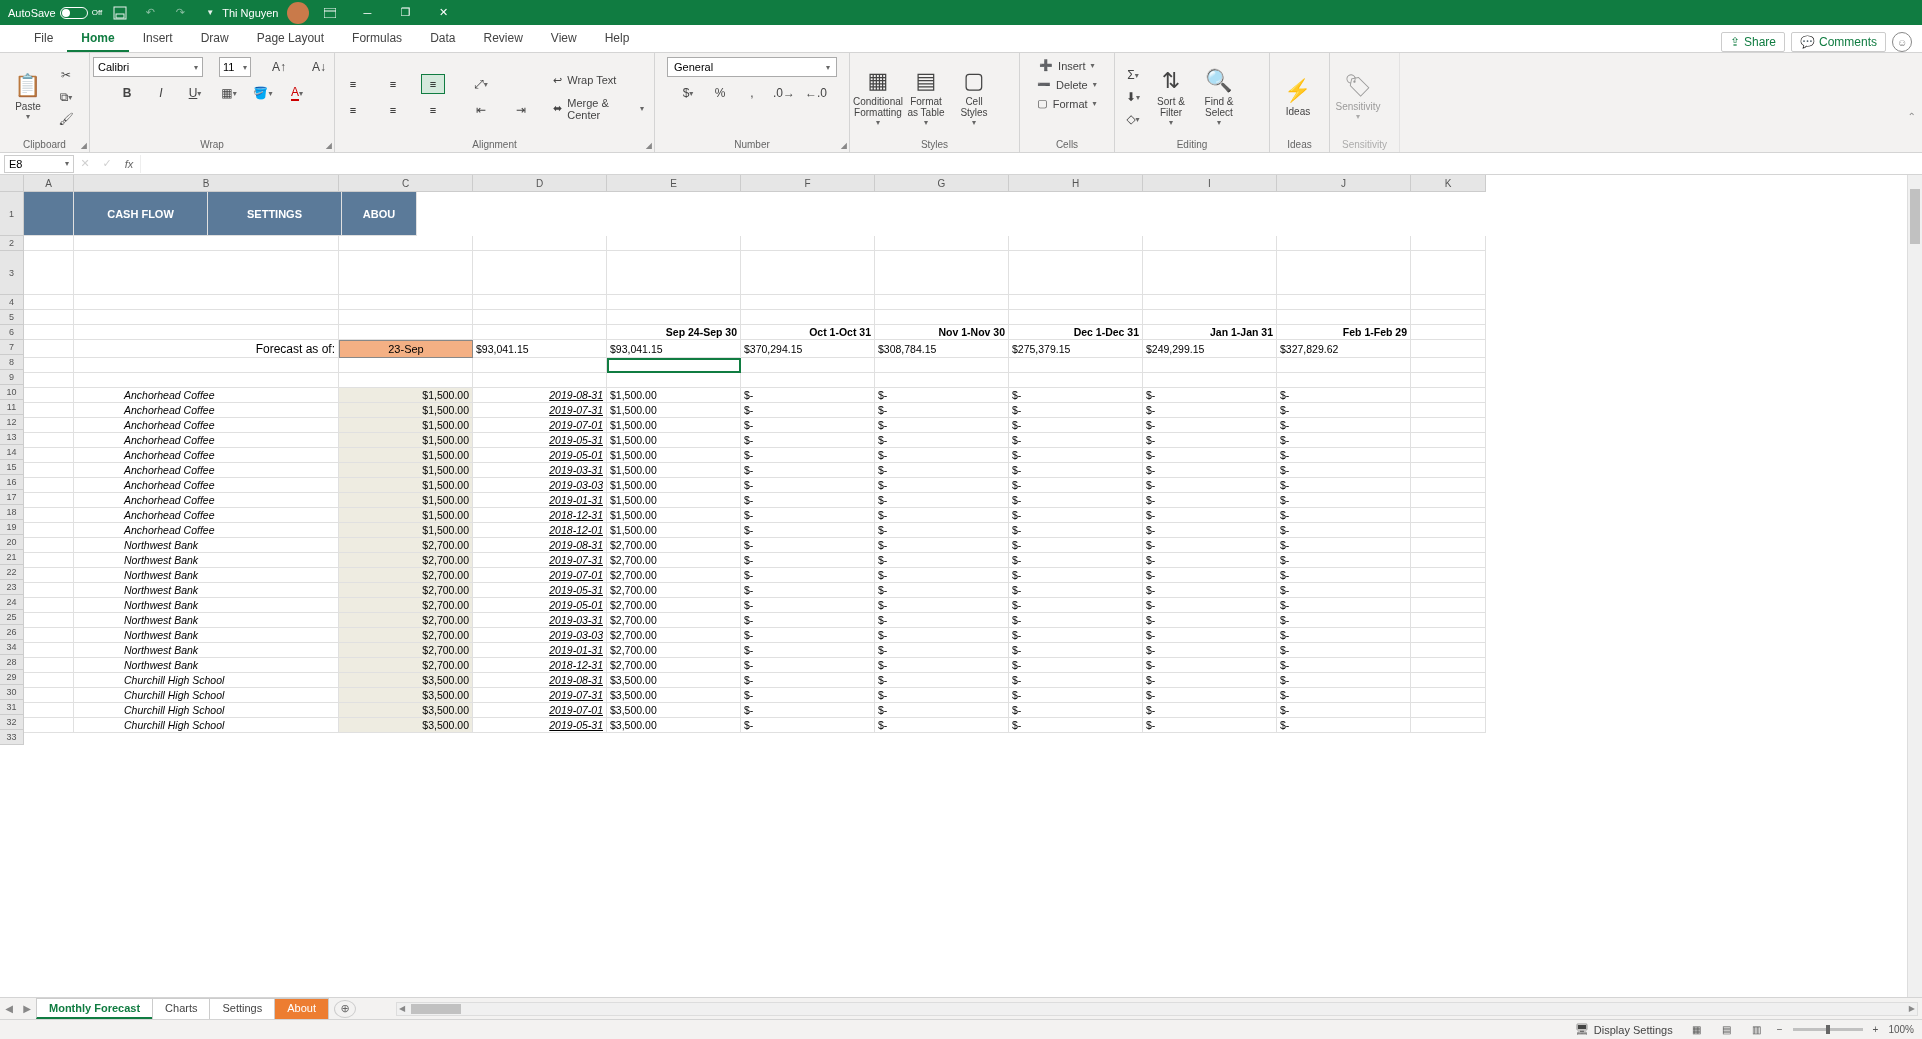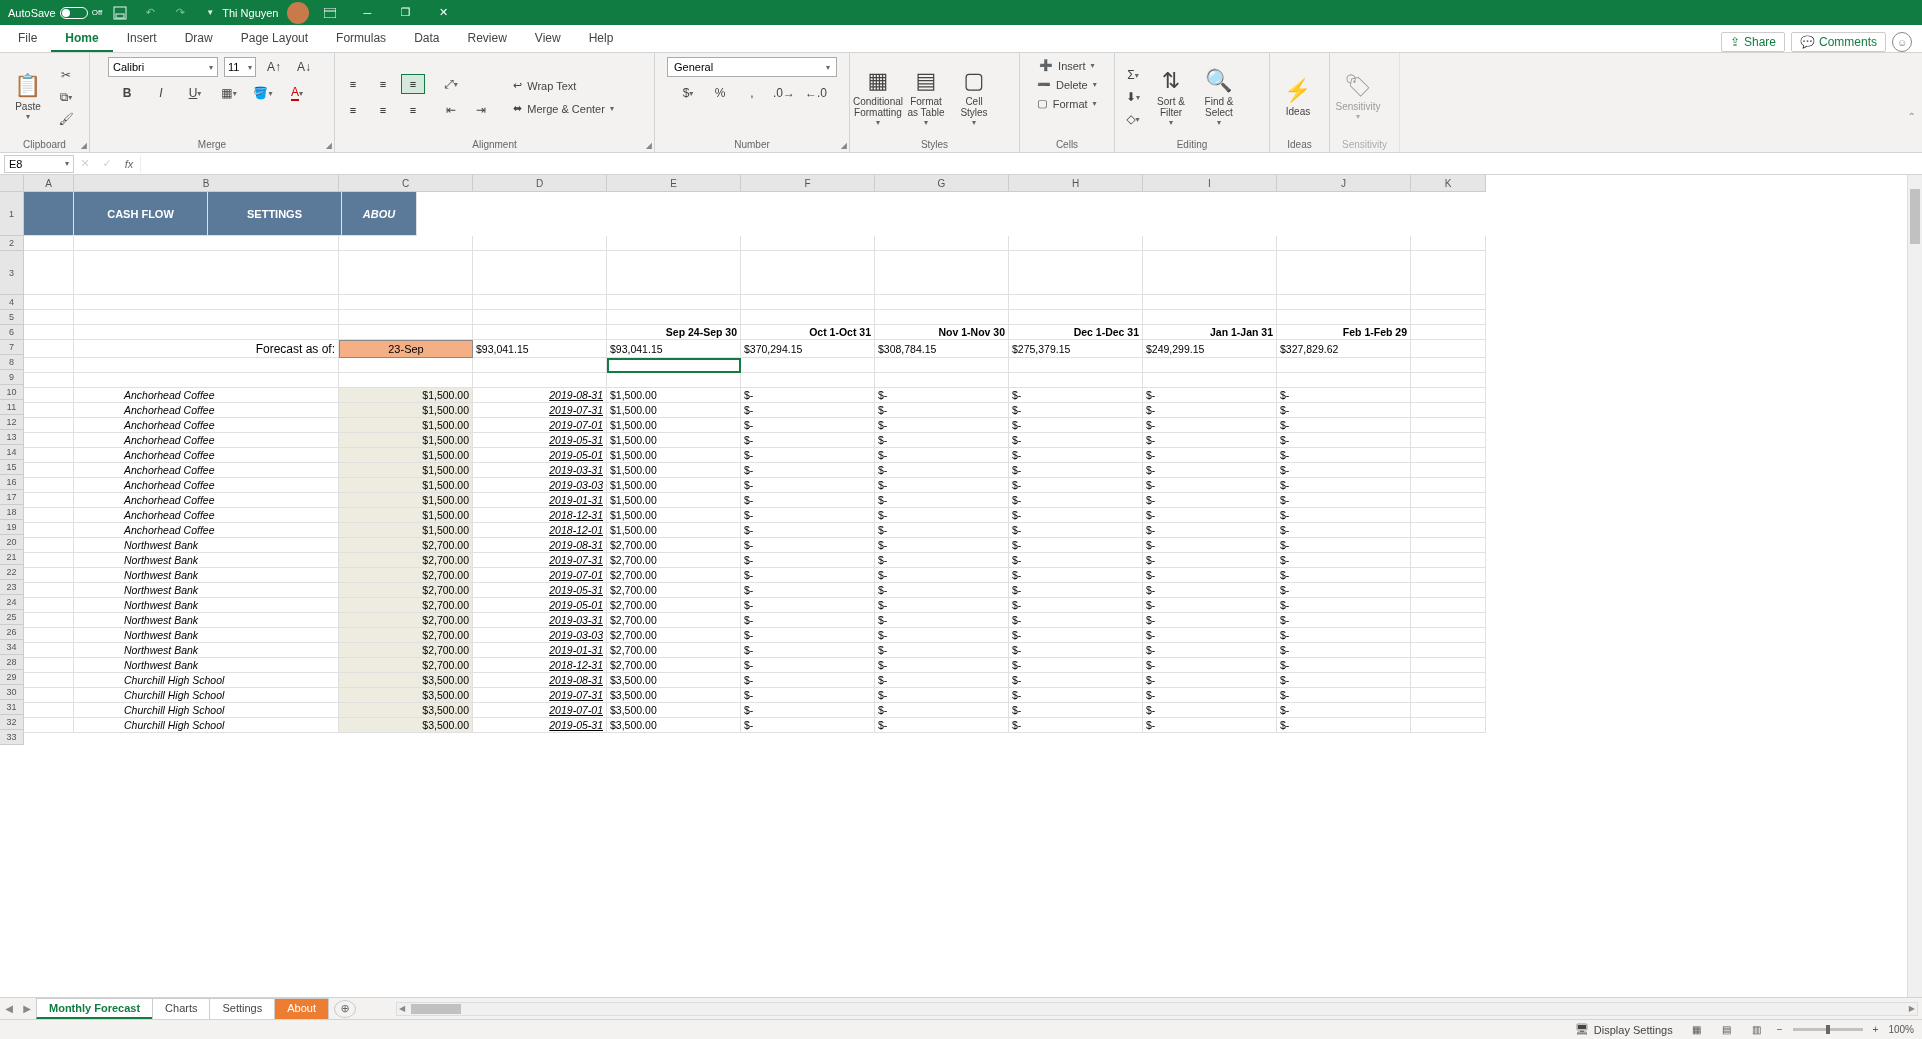--- a/index.html
+++ b/index.html
@@ -15,40 +15,40 @@
 .titlebar-center { flex:1; display:flex; align-items:center; justify-content:center; gap:20px; }
 .doc-title { font-size:12px; }
 .search-box { background:#0d6435; width:285px; height:20px; display:flex; align-items:center; padding:0 8px; border-radius:2px; }
 .search-box span { color:#cfe8d8; margin-left:6px; font-size:11px; }
 .titlebar-right { display:flex; align-items:center; gap:4px; padding-right:4px; }
 .user-name { font-size:11px; margin-right:4px; }
 .avatar { width:22px; height:22px; border-radius:50%; background:#c97a4a; }
 .win-btn { width:34px; height:25px; display:flex; align-items:center; justify-content:center; }
 
 
-.tabs { background:#fff; height:28px; display:flex; align-items:flex-end; border-bottom:1px solid #d4d4d4; padding-left:4px; }
+.tabs { background:#fff; height:28px; display:flex; align-items:flex-end; border-bottom:1px solid #d4d4d4; padding-left:20px; }
 .tab { padding:5px 14px; font-size:12px; color:#444; cursor:pointer; }
 .tab.active { color:#107c41; border-bottom:2px solid #107c41; font-weight:600; }
 .tabs-right { margin-left:auto; display:flex; align-items:center; gap:6px; padding-right:10px; }
 .share-btn { color:#107c41; font-size:12px; display:flex; align-items:center; gap:4px; border:1px solid #ccc; padding:2px 8px; border-radius:2px; }
 .smiley { width:20px; height:20px; border:1px solid #888; border-radius:50%; display:flex; align-items:center; justify-content:center; font-size:10px; color:#888; }
 
 
 .ribbon { background:#f3f2f1; height:100px; display:flex; border-bottom:1px solid #d4d4d4; }
 .ribbon-group { border-right:1px solid #d4d4d4; display:flex; flex-direction:column; padding:4px 6px 0 6px; position:relative; }
 .ribbon-group-body { flex:1; display:flex; align-items:center; gap:4px; }
 .ribbon-group-label { text-align:center; font-size:10px; color:#666; padding:2px 0; position:relative; }
 .dialog-launcher { position:absolute; right:2px; bottom:2px; font-size:8px; color:#888; }
 .big-btn { display:flex; flex-direction:column; align-items:center; justify-content:center; width:44px; height:66px; font-size:10px; color:#444; }
 .big-btn .icon { font-size:22px; margin-bottom:2px; }
 .small-btn { width:24px; height:20px; display:flex; align-items:center; justify-content:center; font-size:12px; color:#444; }
 .font-select { width:110px; height:20px; border:1px solid #ababab; font-size:11px; padding:0 4px; background:#fff; display:flex; align-items:center; justify-content:space-between; }
 .size-select { width:32px; height:20px; border:1px solid #ababab; font-size:11px; padding:0 3px; background:#fff; display:flex; align-items:center; justify-content:space-between; }
 .num-select { width:170px; height:20px; border:1px solid #ababab; font-size:11px; padding:0 6px; background:#fff; display:flex; align-items:center; justify-content:space-between; }
-.row { display:flex; gap:6px; align-items:center; }
+.row { display:flex; gap:16px; align-items:center; }
 .col { display:flex; flex-direction:column; gap:2px; }
 .align-box { width:24px; height:20px; display:flex; align-items:center; justify-content:center; border:1px solid transparent; }
 .align-box.sel { background:#d4e9dc; border-color:#107c41; }
 .cells-btn { display:flex; align-items:center; gap:5px; font-size:11px; color:#444; padding:2px 4px; }
 .caret { font-size:8px; color:#666; }
 .coll { position:absolute; right:6px; bottom:30px; font-size:10px; color:#888; }
 
 
 .formulabar { height:22px; display:flex; align-items:center; border-bottom:1px solid #d4d4d4; background:#fff; }
 .namebox { width:70px; height:18px; border:1px solid #ccc; margin-left:4px; padding:0 4px; font-size:11px; display:flex; align-items:center; justify-content:space-between; }
@@ -205,21 +205,21 @@
             <span class="caret">▾</span>
           </div>
         <div class="small-btn">▦ <span class="caret">▾</span></div>
         <div class="small-btn">🪣 <span class="caret">▾</span></div>
         <div class="small-btn">
             <span style="color:#c00;border-bottom:2px solid #c00">A</span> 
             <span class="caret">▾</span>
           </div>
       </div>
     </div>
-    <div class="ribbon-group-label">Merge</div>
+    <div class="ribbon-group-label">Wrap</div>
     <span class="dialog-launcher">◢</span>
   </div>
 
   <div class="ribbon-group" style="width:320px">
     <div class="ribbon-group-body">
       <div class="col" style="gap:6px">
         <div class="row">
           <div class="align-box">≡</div>
           <div class="align-box">≡</div>
           <div class="align-box sel">≡</div>
@@ -414,21 +414,21 @@
       <div class="row-h">30</div>
       <div class="row-h">31</div>
       <div class="row-h">32</div>
       <div class="row-h">33</div>
     </div>
   <div class="cells" id="cells">
       <div class="crow tall" style="height: 44px;">
         <div class="cell banner" style="width: 50px;"></div>
         <div class="cell banner banner-btn" style="width: 134px;">CASH FLOW</div>
         <div class="cell banner banner-btn" style="width: 134px;">SETTINGS</div>
-        <div class="cell banner banner-btn" style="width: 75px; font-style: italic;">ABOU</div>
+        <div class="cell banner banner-btn" style="width: 75px;">ABOU</div>
       </div>
       <div class="crow">
         <div class="cell " style="width: 50px;"></div>
         <div class="cell " style="width: 265px;"></div>
         <div class="cell " style="width: 134px;"></div>
         <div class="cell " style="width: 134px;"></div>
         <div class="cell " style="width: 134px;"></div>
         <div class="cell " style="width: 134px;"></div>
         <div class="cell " style="width: 134px;"></div>
         <div class="cell " style="width: 134px;"></div>

